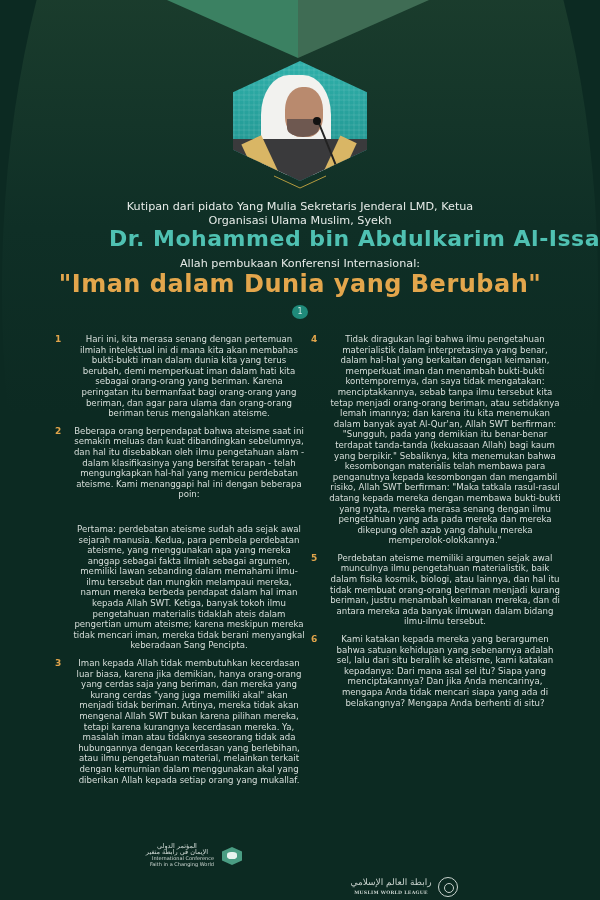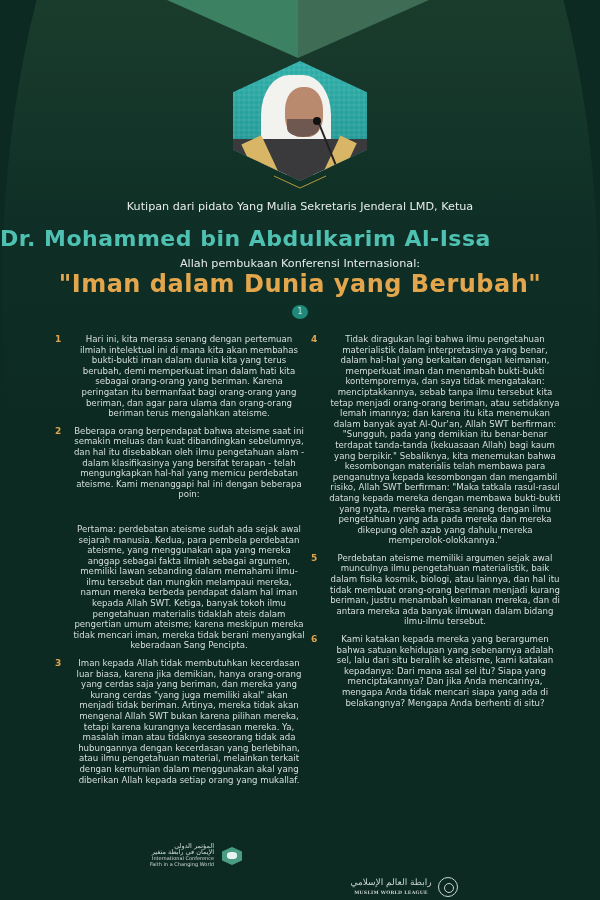--- a/index.html
+++ b/index.html
@@ -70,21 +70,21 @@
   }
   .chevron {
     position:absolute; left:272px; top:174px; width:56px; height:16px; z-index:2;
   }
   .content { position:absolute; left:0; top:0; width:600px; height:740px; z-index:3; }
   .intro {
     position:absolute; left:0; top:200px; width:600px; text-align:center;
     color:#e6ebe8; font-size:11.2px; line-height:14px;
   }
   .name {
-    position:absolute; left:0; top:226px; width:600px; text-align:left;
+    position:absolute; left:0; top:226px; width:600px; text-align:right;
     color:#4fc1b2; font-size:22px; font-weight:bold; letter-spacing:0.5px;
   }
   .sub {
     position:absolute; left:0; top:257px; width:600px; text-align:center;
     color:#e6ebe8; font-size:11.2px;
   }
   .title {
     position:absolute; left:0; top:270px; width:600px; text-align:center;
     color:#e3a64c; font-size:24px; font-weight:bold; letter-spacing:0.5px;
   }
@@ -105,21 +105,21 @@
   }
   .para { margin:0;text-align:center; }
   .para + .para { margin-top:24px; }
   .footer-left {
     position:absolute; left:140px; top:843px; width:110px; height:26px;
   }
   .conf-text {
     position:absolute; left:0; top:0; width:74px; text-align:right;
     color:#cfd9d4; font-size:5px; line-height:6px;
   }
-  .conf-ar { font-size:6.5px; }
+  .conf-ar { font-size:6.5px;text-align:center; }
   .conf-logo {
     position:absolute; left:82px; top:4px; width:20px; height:18px;
     background:#4a9d83;
     clip-path:polygon(50% 0,100% 25%,100% 75%,50% 100%,0 75%,0 25%);
   }
   .conf-logo-inner {
     position:absolute; left:87px; top:9px; width:10px; height:7px; background:#e8f3ef; border-radius:40%;
   }
   .footer-right {
     position:absolute; left:350px; top:845px; width:110px; height:24px;margin-top:32px;
@@ -160,20 +160,21 @@
   <div class="mic-head"></div>
 </div>
 
 <svg class="chevron" viewBox="0 0 56 16">
   <polyline points="2,2 28,14 54,2" fill="none" stroke="#b49a3e" stroke-width="1"></polyline>
 </svg>
 
 <div class="content">
   <div class="intro">
     <div>Kutipan dari pidato Yang Mulia Sekretaris Jenderal LMD, Ketua</div>
+    <div>Organisasi Ulama Muslim, Syekh</div>
   </div>
   <div class="name">Dr. Mohammed bin Abdulkarim Al-Issa</div>
   <div class="sub">Allah pembukaan Konferensi Internasional:</div>
   <div class="title">"Iman dalam Dunia yang Berubah"</div>
   <div class="page-badge">1</div>
 
   <div class="col left">
     <div class="item">
       <span class="num">1</span>
       <p class="para">Hari ini, kita merasa senang dengan pertemuan ilmiah intelektual ini di mana kita akan membahas bukti-bukti iman dalam dunia kita yang terus berubah, demi memperkuat iman dalam hati kita sebagai orang-orang yang beriman. Karena peringatan itu bermanfaat bagi orang-orang yang beriman, dan agar para ulama dan orang-orang beriman terus mengalahkan ateisme.</p>

